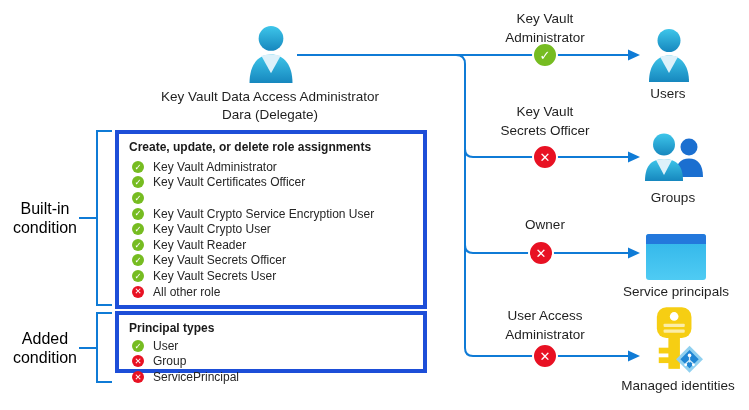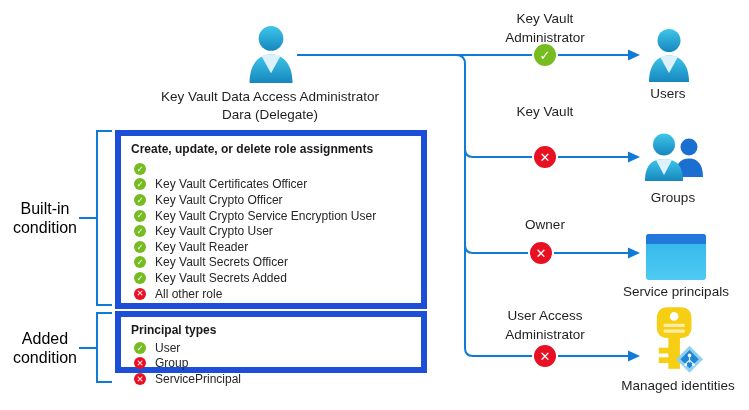--- a/index.html
+++ b/index.html
@@ -4,21 +4,21 @@
 <style>
   html,body{margin:0;padding:0;background:#fff;}
   .canvas{
     position:relative;width:749px;height:410px;background:#fff;overflow:hidden;
     font-family:"Liberation Sans","DejaVu Sans",sans-serif;color:#262626;
   }
   .wires{position:absolute;left:0;top:0;z-index:1;}
 
   
   .cond-box{
-    position:absolute;z-index:2;background:#fff;border:6px solid #1d4ed8;
+    position:absolute;z-index:2;background:#fff;border:4px solid #1d4ed8;
     box-sizing:border-box;
   }
   .cond-heading{font-weight:bold;font-size:12px;padding:6px 10px 4px 10px;color:#1a1a1a;}
   .cond-items{padding:1px 8px 0 13px;}
   .item{display:flex;align-items:center;height:15.6px;}
   .item-text{font-size:12px;margin-left:9px;white-space:nowrap;color:#262626;}
 
   
   .badge{
     border-radius:50%;color:#fff;display:flex;align-items:center;justify-content:center;
@@ -85,48 +85,48 @@
   <div class="caption" style="left:130px;top:88px;width:280px">
     <div>Key Vault Data Access Administrator</div>
     <div>Dara (Delegate)</div>
   </div>
 
   <div class="cond-box" style="left:115px;top:130px;width:312px;height:179px">
     <div class="cond-heading">Create, update, or delete role assignments</div>
     <div class="cond-items">
       <div class="item">
         <span class="badge sm allowed">✓</span>
+        <span class="item-text">Key Vault Administrator</span>
       </div>
       <div class="item">
         <span class="badge sm allowed">✓</span>
         <span class="item-text">Key Vault Certificates Officer</span>
       </div>
       <div class="item">
         <span class="badge sm allowed">✓</span>
-        <span class="item-text">Key Vault Crypto Officer</span>
       </div>
       <div class="item">
         <span class="badge sm allowed">✓</span>
         <span class="item-text">Key Vault Crypto Service Encryption User</span>
       </div>
       <div class="item">
         <span class="badge sm allowed">✓</span>
         <span class="item-text">Key Vault Crypto User</span>
       </div>
       <div class="item">
         <span class="badge sm allowed">✓</span>
         <span class="item-text">Key Vault Reader</span>
       </div>
       <div class="item">
         <span class="badge sm allowed">✓</span>
         <span class="item-text">Key Vault Secrets Officer</span>
       </div>
       <div class="item">
         <span class="badge sm allowed">✓</span>
-        <span class="item-text">Key Vault Secrets Added</span>
+        <span class="item-text">Key Vault Secrets User</span>
       </div>
       <div class="item">
         <span class="badge sm denied">✕</span>
         <span class="item-text">All other role</span>
       </div>
     </div>
   </div>
 
   <div class="cond-box" style="left:115px;top:311px;width:312px;height:62px">
     <div class="cond-heading" style="padding-bottom:2px">Principal types</div>
@@ -154,20 +154,21 @@
     <div>Added</div>
     <div>condition</div>
   </div>
 
   <div class="role-label" style="left:470px;top:9px">
     <div>Key Vault</div>
     <div>Administrator</div>
   </div>
   <div class="role-label" style="left:470px;top:102px">
     <div>Key Vault</div>
+    <div>Secrets Officer</div>
   </div>
   <div class="role-label" style="left:470px;top:215px">
     <div>Owner</div>
     <div></div>
   </div>
   <div class="role-label" style="left:470px;top:306px">
     <div>User Access</div>
     <div>Administrator</div>
   </div>
 

